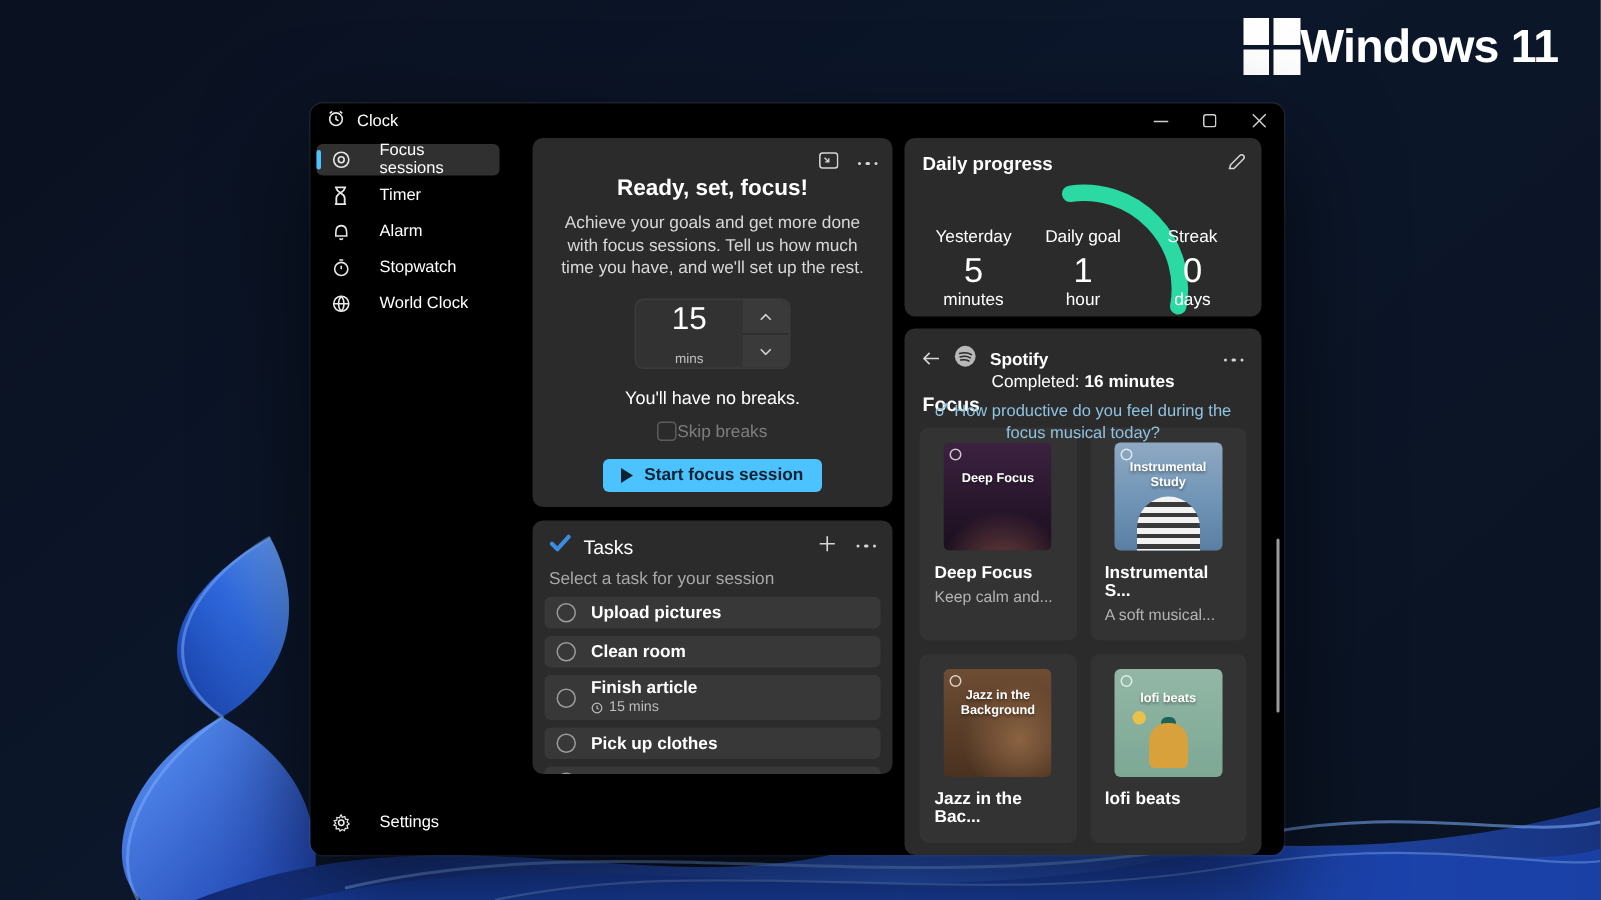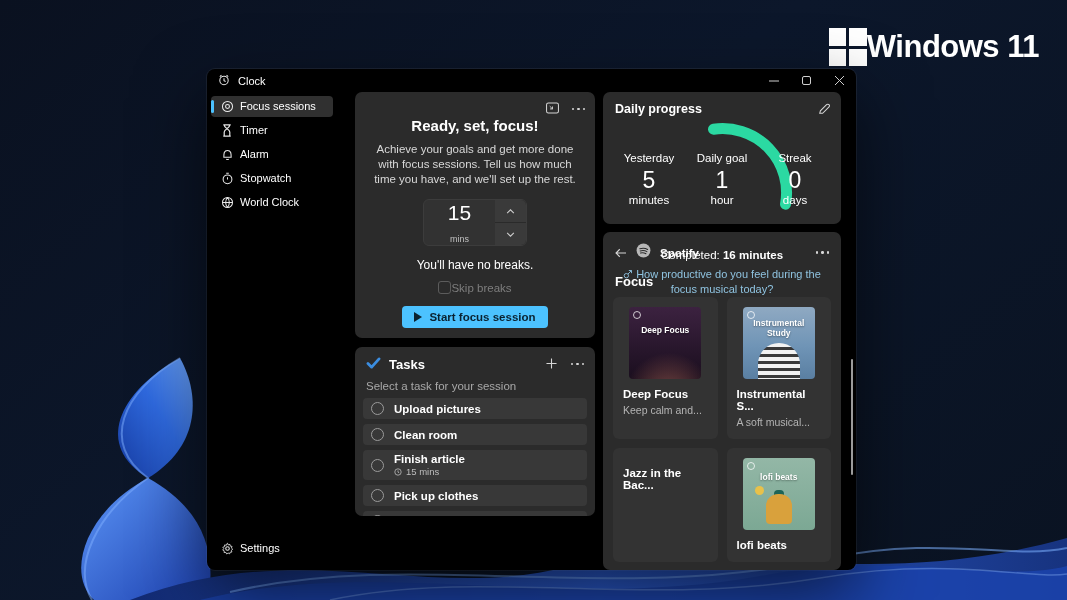--- a/index.html
+++ b/index.html
@@ -5,21 +5,21 @@
   * { margin:0; padding:0; box-sizing:border-box; }
   html,body { width:1067px; height:600px; overflow:hidden; }
   body {
     position:relative;
     font-family:"Liberation Sans", sans-serif;
     background:linear-gradient(140deg,#0a1120 0%,#0c172b 45%,#0a1322 100%);
   }
   .wallpaper { position:absolute; inset:0; }
 
   
-  .brand { position:absolute; top:28px; right:28px; display:flex; align-items:center; }
+  .brand { position:absolute; top:12px; right:28px; display:flex; align-items:center; }
   .win-logo { width:38px; height:38px; display:grid; grid-template-columns:1fr 1fr; grid-template-rows:1fr 1fr; gap:3px; }
   .win-logo i { background:#fff; display:block; }
   .brand-text { color:#fff; font-size:31px; font-weight:bold; letter-spacing:-0.5px; }
 
   
   .window {
     position:absolute; left:207px; top:69px; width:649px; height:501px;
     background:#000000; border-radius:8px; overflow:hidden;
     box-shadow:0 28px 70px rgba(0,0,0,.6), 0 0 0 1px rgba(255,255,255,.07);
     display:flex; flex-direction:column;
@@ -28,21 +28,21 @@
   .titlebar-left { display:flex; align-items:center; gap:8px; padding-left:11px; }
   .title-text { color:#ffffff; font-size:11px; }
   .controls { margin-left:auto; display:flex; height:100%; }
   .ctrl { width:33px; height:100%; display:flex; align-items:center; justify-content:center; color:#c9c9c9; }
   .ctrl svg { display:block; }
 
   .window-body { flex:1; display:flex; min-height:0; }
 
   
   .sidebar { width:131px; flex:0 0 auto; display:flex; flex-direction:column; padding:2px 5px 10px 4px; }
-  .side-item { position:relative; display:flex; align-items:center; gap:6px; height:21px; padding:0 9px; margin:1.5px 0; border-radius:4px; color:#fff; font-size:11px; }
+  .side-item { position:relative; display:flex; align-items:center; gap:19px; height:21px; padding:0 9px; margin:1.5px 0; border-radius:4px; color:#fff; font-size:11px; }
   .side-item .ic { width:14px; height:14px; flex:0 0 auto; display:flex; align-items:center; justify-content:center; }
   .side-item.selected { background:#303030; }
   .side-item.selected::before { content:""; position:absolute; left:0; top:4px; width:3px; height:13px; border-radius:2px; background:var(--accent); }
   .side-footer { margin-top:auto; }
   .avatar { width:16px; height:16px; border-radius:50%; background:#4d4d4d; color:#fff; font-size:7px; font-weight:bold; display:flex; align-items:center; justify-content:center; }
 
   
   .content { flex:1; position:relative; display:flex; gap:8px; padding-left:17px; min-width:0; }
   .col1 { width:240px; flex:0 0 auto; display:flex; flex-direction:column; }
   .col2 { width:238px; flex:0 0 auto; display:flex; flex-direction:column; }
@@ -61,21 +61,21 @@
   .spin-btn { flex:1; display:flex; align-items:center; justify-content:center; background:#3a3a3a; color:#cfcfcf; }
   .breaks-note { margin-top:12px; font-size:12px; color:#fff; }
   .skip-row { margin-top:9px; display:flex; align-items:center; justify-content:center; gap:0; font-size:11.5px; color:#7e7e7e; }
   .checkbox { width:13px; height:13px; border:1px solid #5c5c5c; border-radius:3px; background:transparent; }
   .start-btn { margin-top:12px; display:inline-flex; align-items:center; gap:7px; background:var(--accent); color:#0a2231; font-size:11.5px; font-weight:bold; border:none; border-radius:4px; padding:5px 12px; }
   .play-tri { width:0; height:0; border-left:8px solid #0a2231; border-top:5px solid transparent; border-bottom:5px solid transparent; }
 
   
   .tasks-card { margin-top:9px; height:169px; padding:8px 8px; overflow:hidden; }
   .tasks-header { display:flex; align-items:center; gap:8px; padding:0 3px; }
-  .tasks-title { font-size:13px; font-weight:bold; color:#fff; }
+  .tasks-title { font-size:13px; font-weight:normal; color:#fff; }
   .tasks-actions { margin-left:auto; display:flex; align-items:center; gap:14px; }
   .tasks-sub { margin:7px 3px 6px; font-size:11.5px; color:#a8a8a8; }
   .task-row { display:flex; align-items:center; gap:10px; background:#383838; border-radius:4px; padding:0 8px; min-height:21px; margin-bottom:5px; }
   .task-row.two-line { padding:3px 8px; }
   .radio { width:13px; height:13px; border-radius:50%; border:1px solid #9b9b9b; flex:0 0 auto; }
   .task-label { font-size:11.5px; font-weight:bold; color:#fff; text-align:left; }
   .task-dur { display:flex; align-items:center; gap:4px; font-size:9.5px; color:#bdbdbd; margin-top:1px; }
 
   
   .progress-card { height:209px; position:relative; padding:10px 12px; }
@@ -424,20 +424,24 @@
             </div>
             <div class="tile">
               <div class="tile-art art-instrumental">
                 <span class="art-logo"></span>
                 <span class="art-text">Instrumental Study</span>
               </div>
               <div class="tile-title">Instrumental S...</div>
               <div class="tile-sub">A soft musical...</div>
             </div>
             <div class="tile">
+              <div class="tile-art art-jazz">
+                <span class="art-logo"></span>
+                <span class="art-text">Jazz in the Background</span>
+              </div>
               <div class="tile-title">Jazz in the Bac...</div>
             </div>
             <div class="tile">
               <div class="tile-art art-lofi">
                 <span class="art-logo"></span>
                 <span class="art-text">lofi beats</span>
               </div>
               <div class="tile-title">lofi beats</div>
             </div>
           </div>

